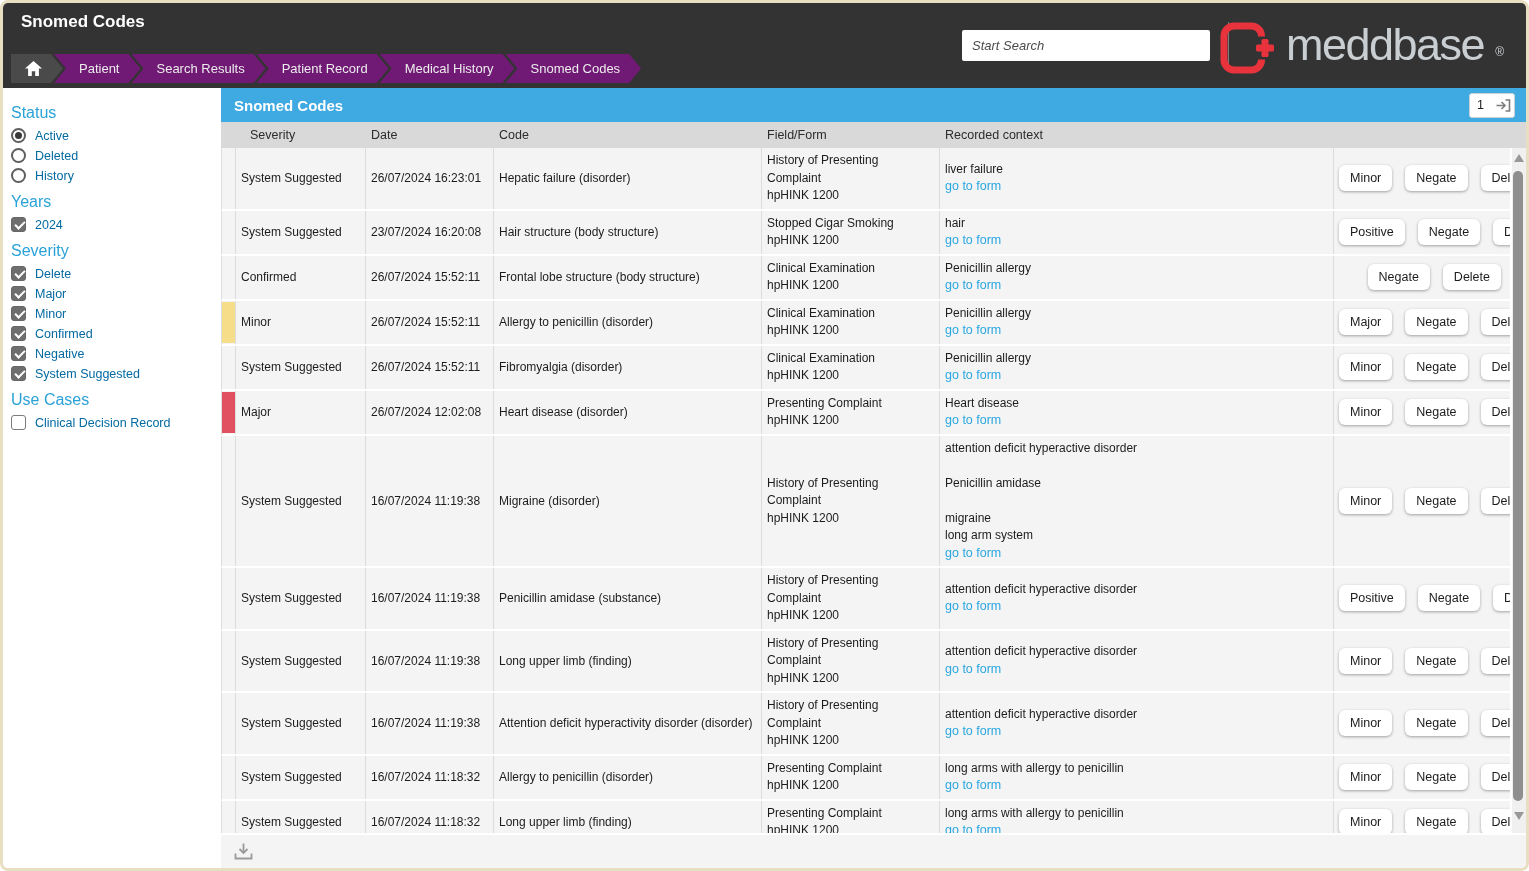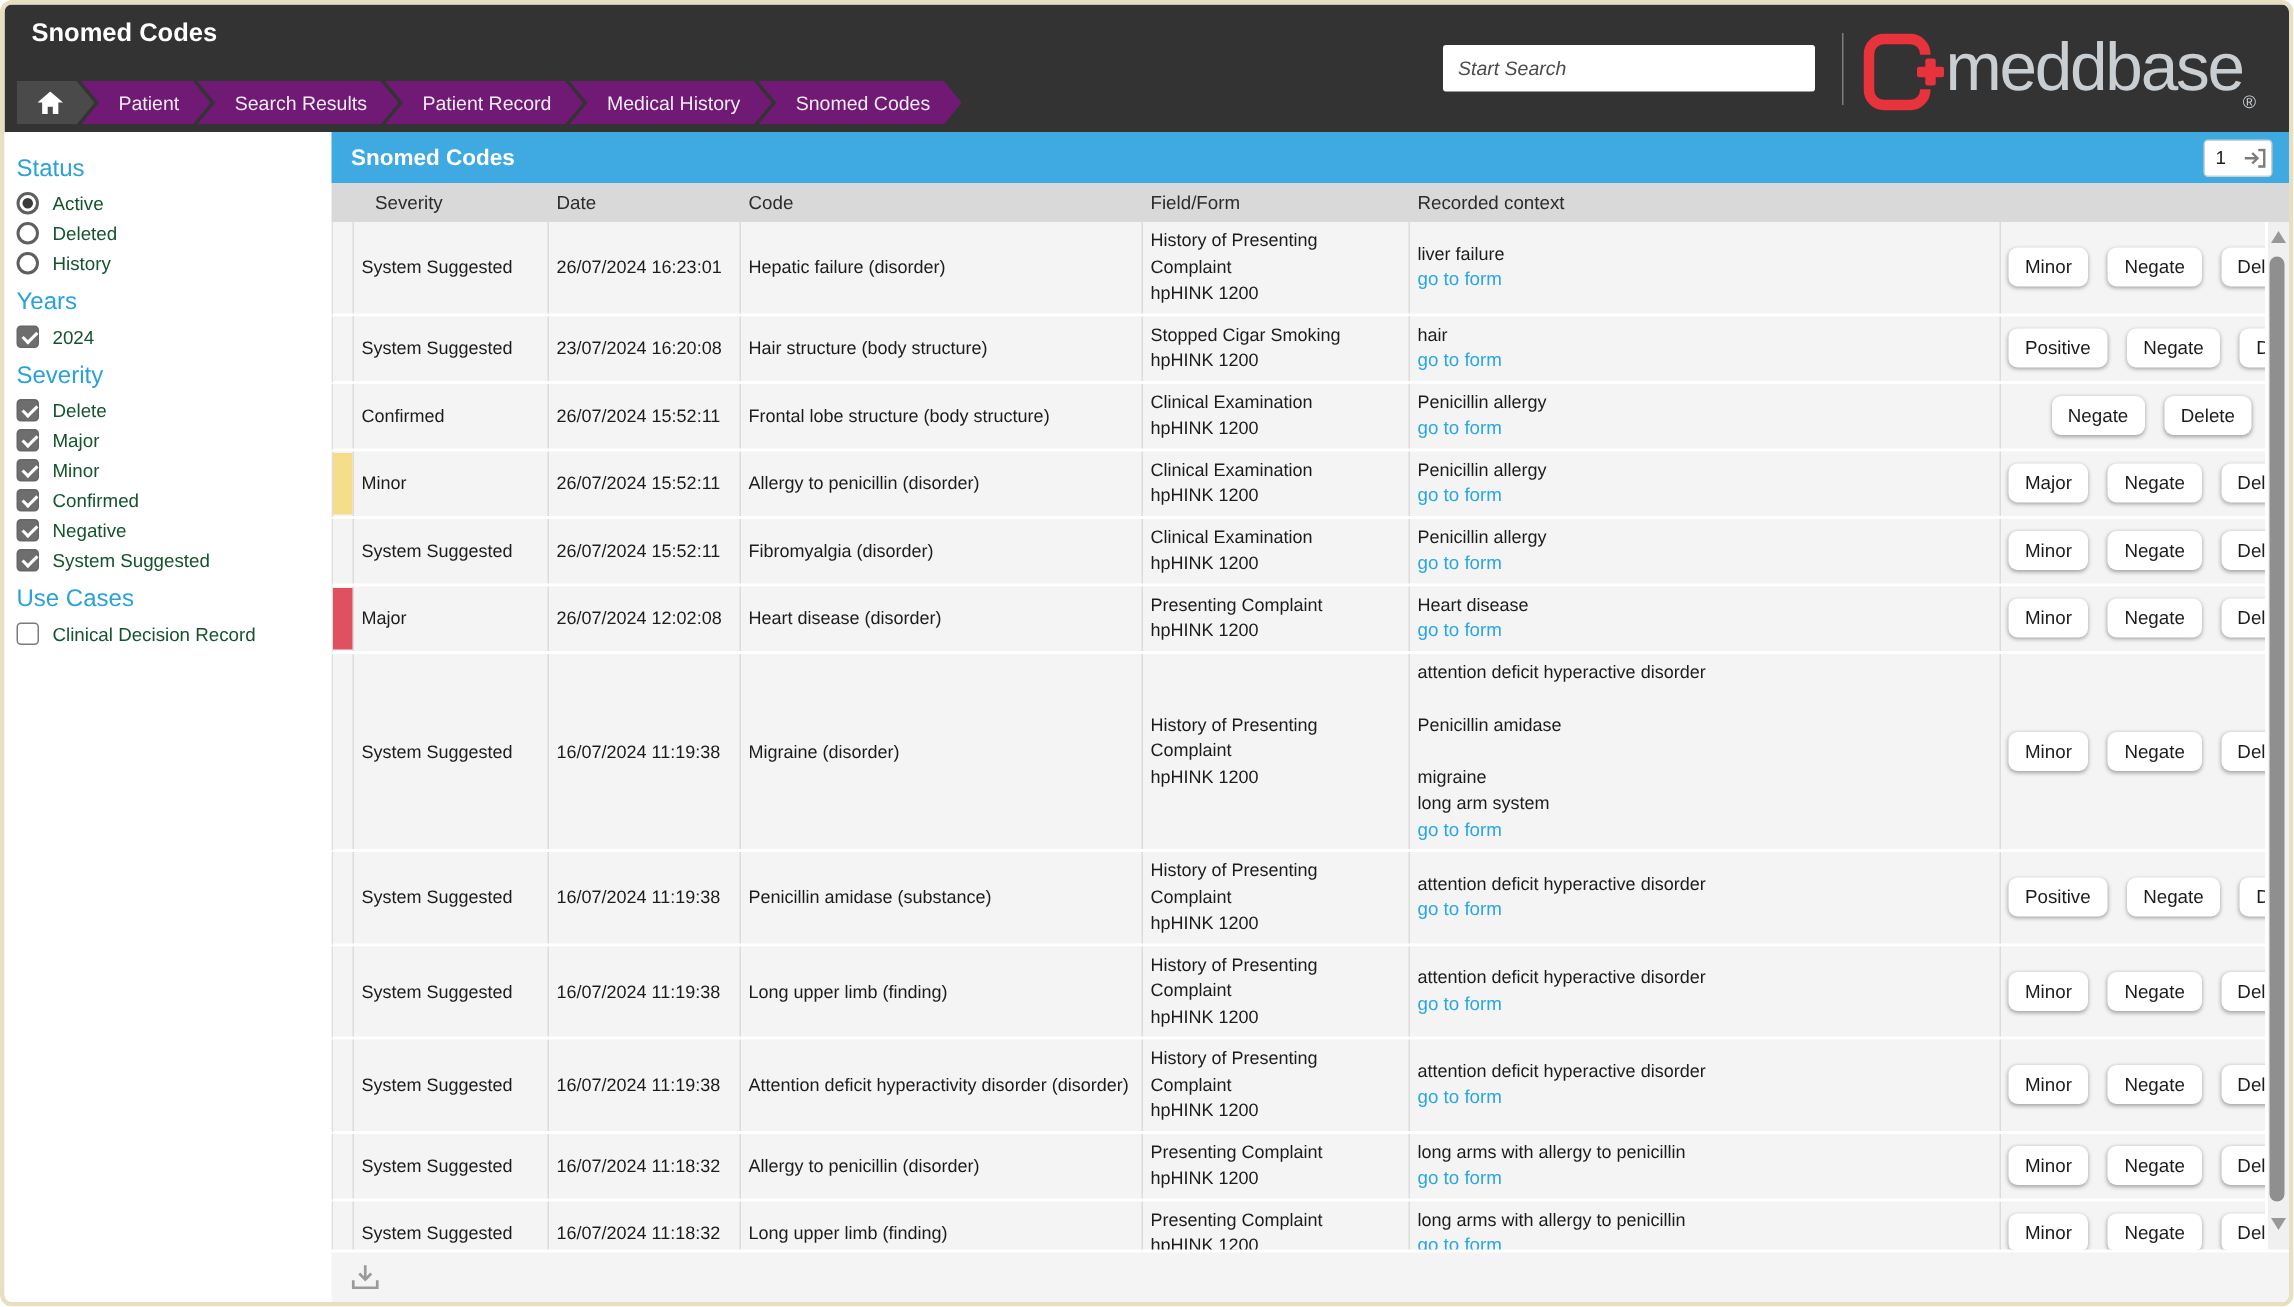--- a/index.html
+++ b/index.html
@@ -19,31 +19,31 @@
            clip-path:polygon(0 0,calc(100% - 12px) 0,100% 50%,calc(100% - 12px) 100%,0 100%,12px 50%); }
   .crumb.home { margin-left:0; padding:0 21px 0 14px; background:#4a4a4a;
            clip-path:polygon(0 0,calc(100% - 12px) 0,100% 50%,calc(100% - 12px) 100%,0 100%); }
 
   .search-input { position:absolute; right:316px; top:27px; width:248px; height:31px; border:none;
            border-radius:2px; padding:0 10px; font-size:13px; color:#222; outline:none;
            font-family:inherit; background:#fff; }
   .search-input::placeholder { font-style:italic; color:#4b4b4b; }
 
   .logo-divider { position:absolute; right:297px; top:19px; height:48px; width:1px; background:#7e7e7e; }
-  .logo { position:absolute; right:22px; top:13px; display:flex; align-items:flex-end; }
+  .logo { position:absolute; right:22px; top:13px; display:flex; align-items:center; gap:11px; }
   .logo-text { color:#c9ced3; font-size:45px; line-height:58px; letter-spacing:-1.5px; }
   .logo-reg { color:#c9ced3; font-size:12px; line-height:1; margin-top:14px; }
 
   
   .content { flex:1; display:flex; min-height:0; }
 
   
   .sidebar { width:218px; flex:none; background:#fff; padding-top:6px; }
   .side-title { color:#2aa2d8; font-size:16px; font-weight:400; margin:10px 0 6px 8px; }
-  .opt { display:flex; align-items:center; gap:9px; margin:4px 0 5px 8px; font-size:12.5px; color:#14532d; cursor:pointer; }
+  .opt { display:flex; align-items:center; gap:9px; margin:4px 0 5px 8px; font-size:12.5px; color:#0369a1; cursor:pointer; }
   .ctrl { width:15px; height:15px; flex:none; position:relative; }
   .ctrl.radio { border-radius:50%; border:2px solid #5f5f5f; background:#fff; }
   .ctrl.radio.on::after { content:""; position:absolute; inset:2px; border-radius:50%; background:#3a3a3a; }
   .ctrl.checkbox { border-radius:3px; border:1px solid #7b7b7b; background:#fff; }
   .ctrl.checkbox.on { background:#6e6e6e; border-color:#666; }
   .ctrl.checkbox.on::after { content:""; position:absolute; left:2.5px; top:3px; width:8px; height:4px;
            border-left:2px solid #fff; border-bottom:2px solid #fff; transform:rotate(-45deg); }
 
   
   .main { flex:1; display:flex; flex-direction:column; min-width:0; background:#fff; }

